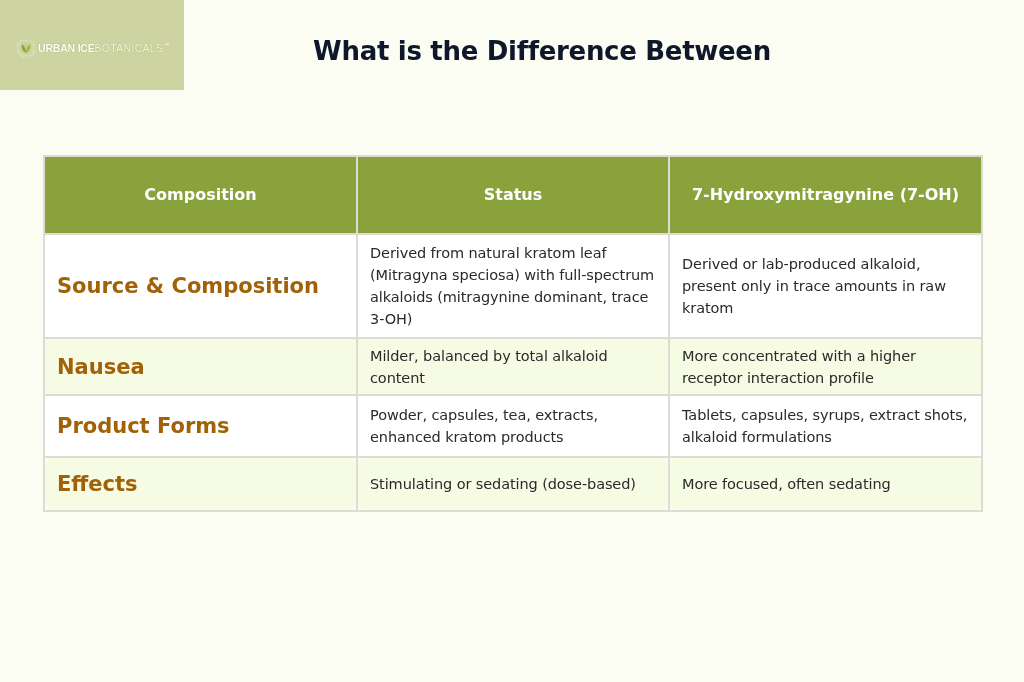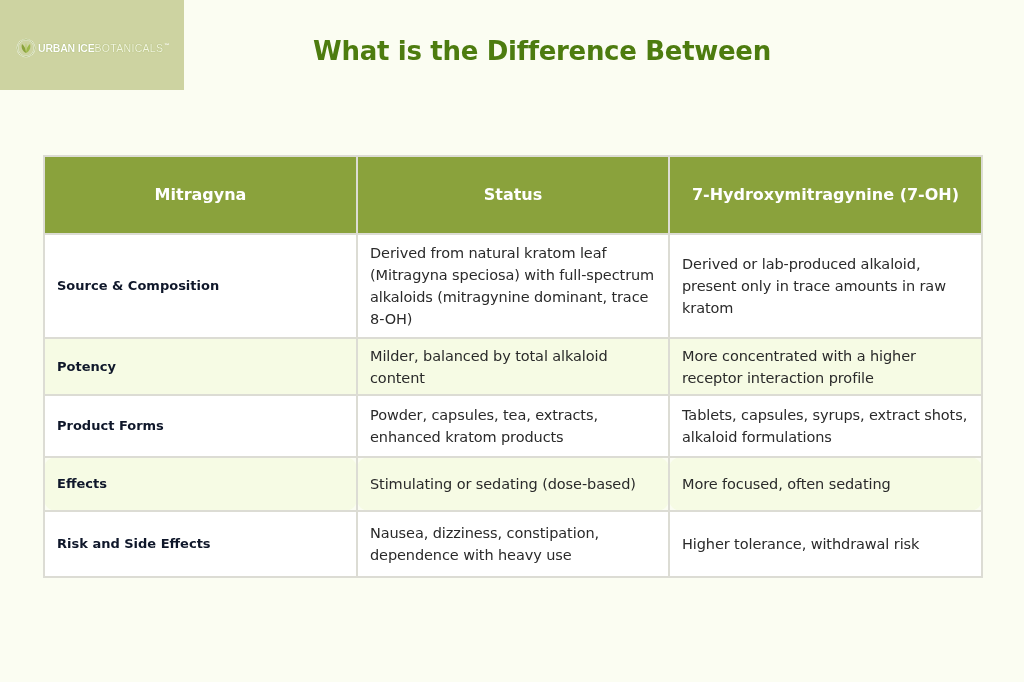--- a/index.html
+++ b/index.html
@@ -63,21 +63,21 @@
     .title {
       position: absolute;
       left: 200px;
       width: 684px;
       top: 30px;
       text-align: center;
       font-family: "DejaVu Sans", sans-serif;
       font-weight: bold;
       font-size: 26px;
       line-height: 43px;
-      color: #4d7c0f;
+      color: #0f172a;
       letter-spacing: -0.3px;
     }
     .table-wrap {
       position: absolute;
       left: 43px;
       top: 155px;
       width: 938px;
     }
     table {
       border-collapse: collapse;
@@ -96,22 +96,22 @@
       color: #ffffff;
       font-weight: bold;
       text-align: center;
       height: 76px;
       font-size: 16px;
       line-height: 30px;
       padding: 0 20px;
     }
     td.attr {
       font-weight: bold;
-      font-size: 13px;
-      color: #0f172a;
+      font-size: 21px;
+      color: #a16207;
     }
     td.val {
       color: #2a2a2a;
       font-family: "DejaVu Sans", sans-serif;
       font-size: 14.5px;
       letter-spacing: -0.1px;
     }
     tr.odd td { background: #ffffff; }
     tr.even td { background: #f6fbe4; }
     tr.r1 td { height: 102px; }
@@ -143,46 +143,41 @@
 
 <div class="table-wrap">
   <table>
     <colgroup>
       <col style="width:313px">
       <col style="width:312px">
       <col style="width:313px">
     </colgroup>
     <thead>
       <tr>
-        <th>Mitragyna</th>
+        <th>Composition</th>
         <th>Status</th>
         <th>7-Hydroxymitragynine (7-OH)</th>
       </tr>
     </thead>
     <tbody>
       <tr class="odd r1">
         <td class="attr">Source &amp; Composition</td>
-        <td class="val">Derived from natural kratom leaf (Mitragyna speciosa) with full-spectrum alkaloids (mitragynine dominant, trace 8-OH)</td>
+        <td class="val">Derived from natural kratom leaf (Mitragyna speciosa) with full-spectrum alkaloids (mitragynine dominant, trace 3-OH)</td>
         <td class="val">Derived or lab-produced alkaloid, present only in trace amounts in raw kratom</td>
       </tr>
       <tr class="even r2">
-        <td class="attr">Potency</td>
+        <td class="attr">Nausea</td>
         <td class="val">Milder, balanced by total alkaloid content</td>
         <td class="val">More concentrated with a higher receptor interaction profile</td>
       </tr>
       <tr class="odd r3">
         <td class="attr">Product Forms</td>
         <td class="val">Powder, capsules, tea, extracts, enhanced kratom products</td>
         <td class="val">Tablets, capsules, syrups, extract shots, alkaloid formulations</td>
       </tr>
       <tr class="even r4">
         <td class="attr">Effects</td>
         <td class="val">Stimulating or sedating (dose-based)</td>
         <td class="val">More focused, often sedating</td>
       </tr>
-      <tr class="odd r5">
-        <td class="attr">Risk and Side Effects</td>
-        <td class="val">Nausea, dizziness, constipation, dependence with heavy use</td>
-        <td class="val">Higher tolerance, withdrawal risk</td>
-      </tr>
     </tbody>
   </table>
 </div>
 
 </body></html>

